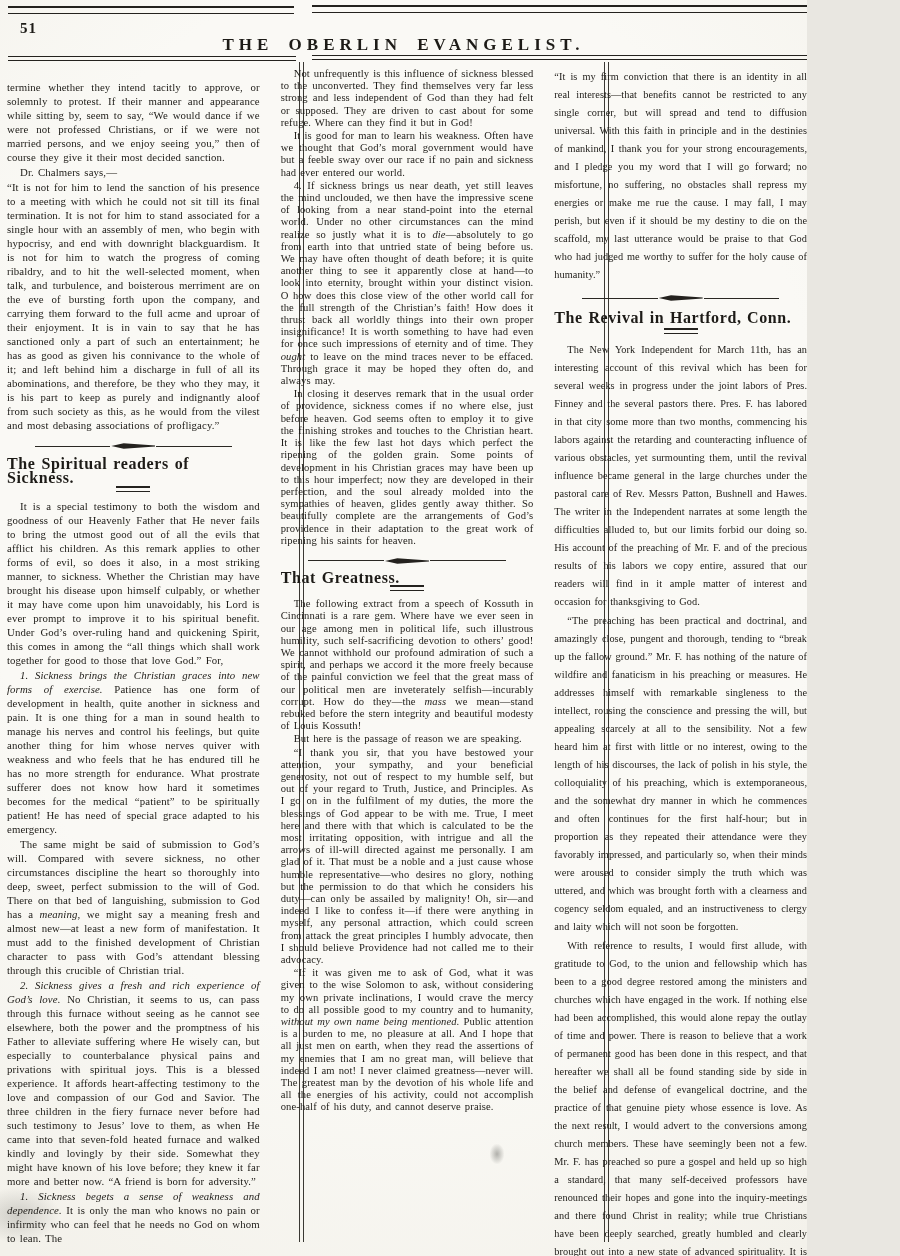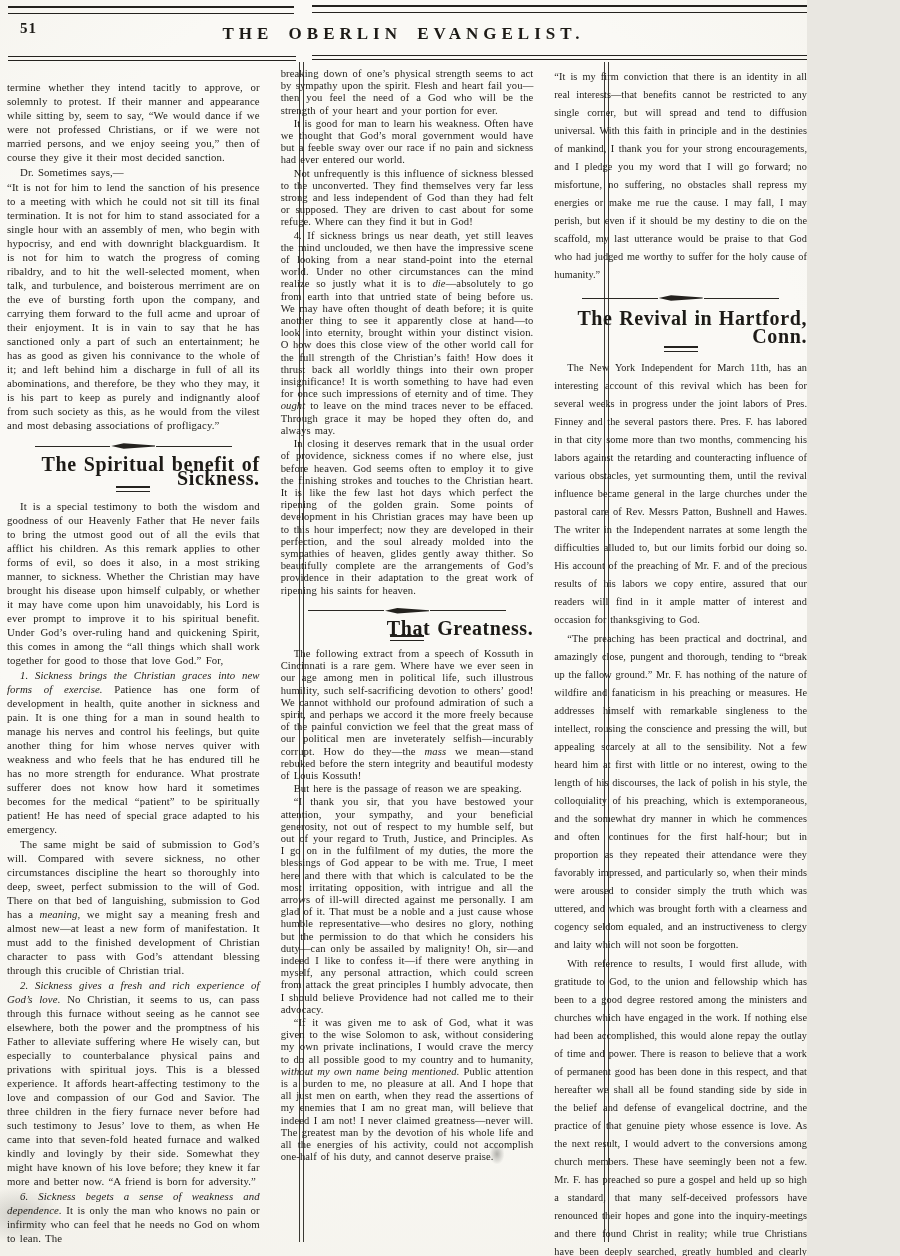--- a/index.html
+++ b/index.html
@@ -13,21 +13,21 @@
     font-family:Liberation Serif, serif;
   }
   
   .hrule{position:absolute;height:5px;border-top:2px solid #24221e;border-bottom:1px solid #24221e;}
   .rule-top-l{left:8px;top:6px;width:286px;}
   .rule-top-r{left:312px;top:5px;width:582px;}
   .rule-mid-l{left:8px;top:56px;width:288px;border-top-width:1px;border-bottom-width:1px;height:3px;}
   .rule-mid-r{left:312px;top:55px;width:582px;border-top-width:1px;border-bottom-width:1px;height:3px;}
   .header{position:relative;height:62px;}
   .pageno{position:absolute;left:20px;top:20px;font-size:15px;font-weight:bold;letter-spacing:1px;}
-  .masthead{position:absolute;left:0;right:0;top:20px;margin:4px;text-align:center;
+  .masthead{position:absolute;left:0;right:0;top:20px;margin:15px;text-align:center;
     font-size:17px;font-weight:bold;letter-spacing:5px;word-spacing:6px;}
   
   .vsep{position:absolute;top:62px;bottom:14px;width:3px;
     border-left:1px solid #3a3833;border-right:1px solid #3a3833;}
   .vsep1{left:299px;}
   .vsep2{left:604px;}
   .edge-line{position:absolute;top:62px;height:560px;left:896px;width:1px;background:rgba(60,58,52,.5);}
   
   .columns{position:relative;display:flex;padding:6px 0 0 7px;gap:21px;}
   .col{width:284px;text-align:justify;}
@@ -35,21 +35,21 @@
   .c2{font-size:10.6px;line-height:12.2px;word-spacing:1.2px;letter-spacing:.1px;}
   .c3{font-size:10.3px;line-height:18px;word-spacing:1px;letter-spacing:.05px;}
   .col p{margin:0 0 1px;text-indent:13px;}
   .col p.noindent{text-indent:0;}
   em{font-style:italic;}
   
   .divider{display:flex;align-items:center;justify-content:center;margin:11px auto 8px;width:78%;}
   .dline{flex:1;height:1px;background:#2a2823;}
   .dart{width:44px;height:6px;background:#24221e;margin:0 1px;
     clip-path:polygon(0 50%,28% 4%,100% 42%,100% 58%,28% 96%);}
-  .article-head{margin:1px 0 4px;text-align:right;font-size:20px;font-weight:bold;
+  .article-head{margin:1px 0 4px;text-align:left;font-size:16px;font-weight:bold;
     letter-spacing:.6px;text-indent:0 !important;}
   .head-rule{width:34px;height:3px;margin:0 auto 7px;
     border-top:2px solid #24221e;border-bottom:1px solid #24221e;}
   .sig1{text-indent:0 !important;padding-left:70px;margin-top:2px !important;}
   .sig2{text-indent:0 !important;text-align:center;padding-right:14px;
     font-variant:small-caps;letter-spacing:1.2px;font-weight:bold;}
 </style>
 </head>
 <body>
 
@@ -67,40 +67,39 @@
   <div class="hrule rule-mid-r"></div>
 
   <div class="vsep vsep1"></div>
   <div class="vsep vsep2"></div>
   <div class="edge-line"></div>
 
   <div class="columns">
 
     <div class="col c1">
       <p class="noindent">termine whether they intend tacitly to approve, or solemnly to protest.  If their manner and appearance while sitting by, seem to say, “We would dance if we were not professed Christians, or if we were not married persons, and we enjoy seeing you,” then of course they give it their most decided sanction.</p>
-      <p>Dr. Sometimes says,—</p>
+      <p>Dr. Chalmers says,—</p>
       <p class="noindent">“It is not for him to lend the sanction of his presence to a meeting with which he could not sit till its final termination.  It is not for him to stand associated for a single hour with an assembly of men, who begin with hypocrisy, and end with downright blackguardism.  It is not for him to watch the progress of coming ribaldry, and to hit the well-selected moment, when talk, and turbulence, and boisterous merriment are on the eve of bursting forth upon the company, and carrying them forward to the full acme and uproar of their enjoyment.  It is in vain to say that he has sanctioned only a part of such an entertainment; he has as good as given his connivance to the whole of it; and left behind him a discharge in full of all its abominations, and therefore, be they who they may, it is his part to keep as purely and indignantly aloof from such society as this, as he would from the vilest and most debasing associations of profligacy.”</p>
       <div class="divider">
         <span class="dline"></span>
         <span class="dart"></span>
         <span class="dline"></span>
       </div>
-      <p class="article-head">The Spiritual benefit of Sickness.</p>
+      <p class="article-head">The Spiritual readers of Sickness.</p>
       <div class="head-rule"></div>
       <p>It is a special testimony to both the wisdom and goodness of our Heavenly Father that He never fails to bring the utmost good out of all the evils that afflict his children.  As this remark applies to other forms of evil, so does it also, in a most striking manner, to sickness.  Whether the Christian may have brought his disease upon himself culpably, or whether it may have come upon him unavoidably, his Lord is ever prompt to improve it to his spiritual benefit.  Under God’s over-ruling hand and quickening Spirit, this comes in among the “all things which shall work together for good to those that love God.”  For,</p>
       <p><em>1. Sickness brings the Christian graces into new forms of exercise.</em><span>  Patience has one form of development in health, quite another in sickness and pain.  It is one thing for a man in sound health to manage his nerves and control his feelings, but quite another thing for him whose nerves quiver with weakness and who feels that he has endured till he has no more strength for endurance.  What prostrate sufferer does not know how hard it sometimes becomes for the medical “patient” to be spiritually patient!  He has need of special grace adapted to his emergency.</span></p>
       <p><span>The same might be said of submission to God’s will.  Compared with severe sickness, no other circumstances discipline the heart so thoroughly into deep, sweet, perfect submission to the will of God.  There on that bed of languishing, submission to God has a </span><em>meaning</em><span>, we might say a meaning fresh and almost new—at least a new form of manifestation.  It must add to the finished development of Christian character to pass with God’s attendant blessing through this crucible of Christian trial.</span></p>
       <p><em>2. Sickness gives a fresh and rich experience of God’s love.</em><span>  No Christian, it seems to us, can pass through this furnace without seeing as he cannot see elsewhere, both the power and the promptness of his Father to alleviate suffering where He wisely can, but especially to counterbalance physical pains and privations with spiritual joys.  This is a blessed experience.  It affords heart-affecting testimony to the love and compassion of our God and Savior.  The three children in the fiery furnace never before had such testimony to Jesus’ love to them, as when He came into that seven-fold heated furnace and walked kindly and lovingly by their side.  Somewhat they might have known of his love before; they knew it far more and better now.  “A friend is born for adversity.”</span></p>
-      <p><em>6. Sickness begets a sense of weakness and dependence.</em><span>  It is only the man who knows no pain or infirmity who can feel that he needs no God on whom to lean.  The</span></p>
+      <p><em>1. Sickness begets a sense of weakness and dependence.</em><span>  It is only the man who knows no pain or infirmity who can feel that he needs no God on whom to lean.  The</span></p>
     </div>
 
     <div class="col c2">
-      <p class="noindent">breaking down of one’s physical strength seems to act by sympathy upon the spirit.  Flesh and heart fail you—then you feel the need of a God who will be the strength of your heart and your portion for ever.</p>
+      <p>Not unfrequently is this influence of sickness blessed to the unconverted.  They find themselves very far less strong and less independent of God than they had felt or supposed.  They are driven to cast about for some refuge.  Where can they find it but in God!</p>
       <p>It is good for man to learn his weakness.  Often have we thought that God’s moral government would have but a feeble sway over our race if no pain and sickness had ever entered our world.</p>
-      <p>Not unfrequently is this influence of sickness blessed to the unconverted.  They find themselves very far less strong and less independent of God than they had felt or supposed.  They are driven to cast about for some refuge.  Where can they find it but in God!</p>
       <p><span>4. If sickness brings us near death, yet still leaves the mind unclouded, we then have the impressive scene of looking from a near stand-point into the eternal world.  Under no other circumstances can the mind realize so justly what it is to </span><em>die</em><span>—absolutely to go from earth into that untried state of being before us.  We may have often thought of death before; it is quite another thing to see it apparently close at hand—to look into eternity, brought within your distinct vision.  O how does this close view of the other world call for the full strength of the Christian’s faith!  How does it thrust back all worldly things into their own proper insignificance!  It is worth something to have had even for once such impressions of eternity and of time.  They </span><em>ought</em><span> to leave on the mind traces never to be effaced.  Through grace it may be hoped they often do, and always may.</span></p>
       <p>In closing it deserves remark that in the usual order of providence, sickness comes if no where else, just before heaven.  God seems often to employ it to give the finishing strokes and touches to the Christian heart.  It is like the few last hot days which perfect the ripening of the golden grain.  Some points of development in his Christian graces may have been up to this hour imperfect; now they are developed in their perfection, and the soul already molded into the sympathies of heaven, glides gently away thither.  So beautifully complete are the arrangements of God’s providence in their adaptation to the great work of ripening his saints for heaven.</p>
       <div class="divider">
         <span class="dline"></span>
         <span class="dart"></span>
         <span class="dline"></span>
       </div>
       <p class="article-head">That Greatness.</p>
       <div class="head-rule"></div>
       <p><span>The following extract from a speech of Kossuth in Cincinnati is a rare gem.  Where have we ever seen in our age among men in political life, such illustrous humility, such self-sacrificing devotion to others’ good!  We cannot withhold our profound admiration of such a spirit, and perhaps we accord it the more freely because of the painful conviction we feel that the great mass of our political men are inveterately selfish—incurably corrupt.  How do they—the </span><em>mass</em><span> we mean—stand rebuked before the stern integrity and beautiful modesty of Louis Kossuth!</span></p>

